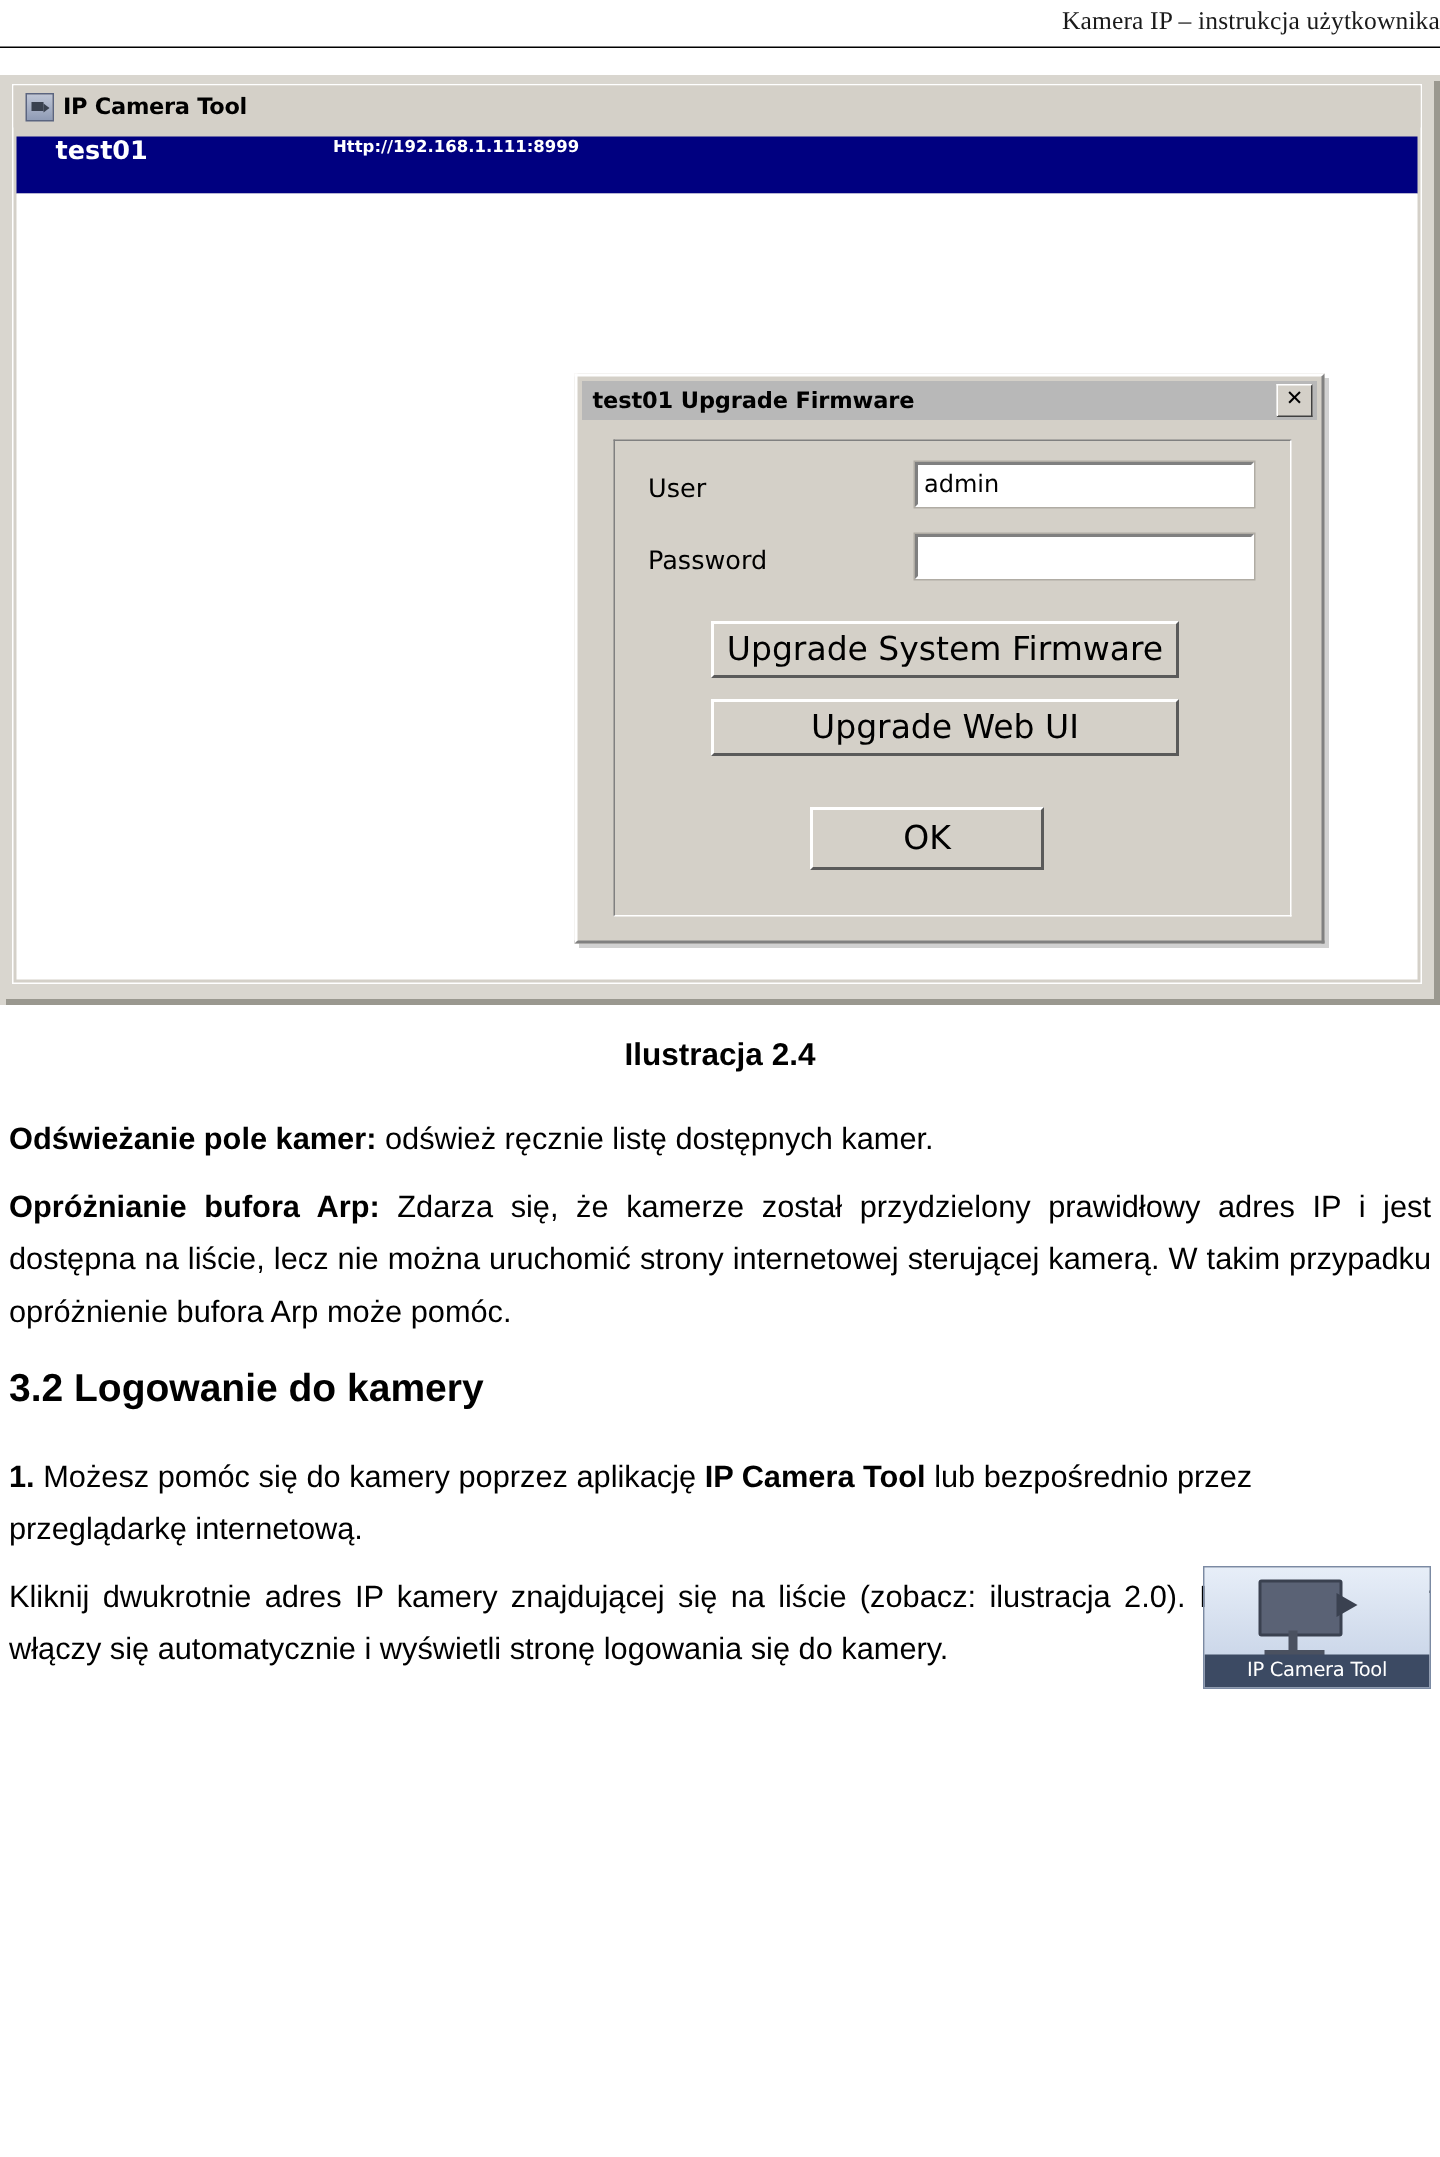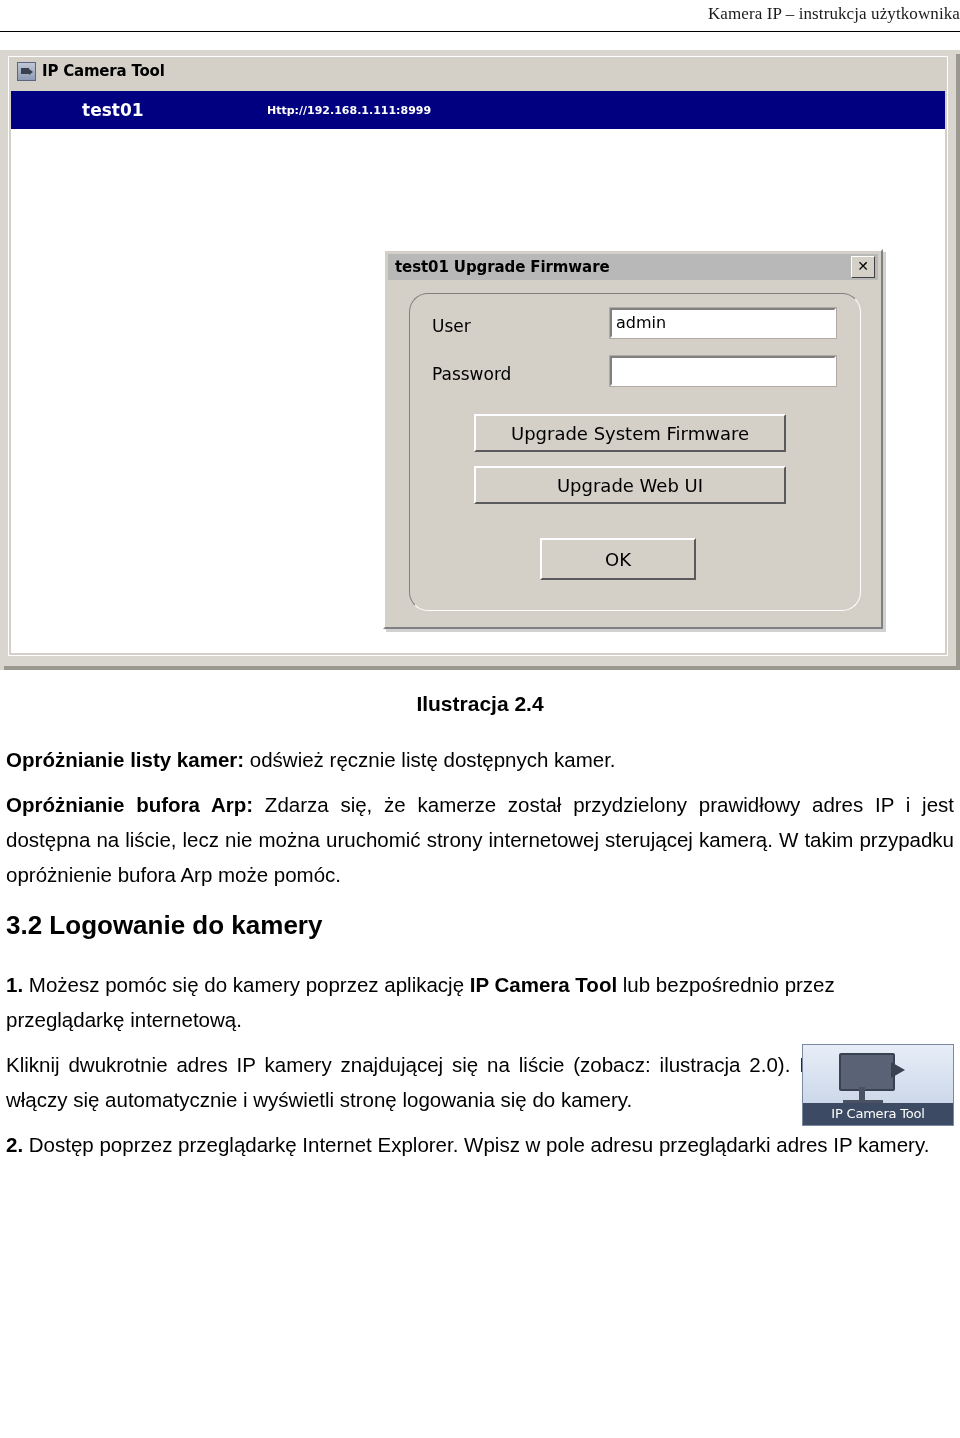--- a/index.html
+++ b/index.html
@@ -131,23 +131,21 @@
 
   .ipct-listheader {
     position: absolute;
     left: 2px;
     top: 34px;
     width: 934px;
     height: 38px;
     background: #000080;
     color: #ffffff;
     display: flex;
-    align-items: center;
-    box-sizing: border-box;
-    padding-left: 45px;
+    box-sizing: border-box;
   }
   .ipct-col-name {
     font-family: "DejaVu Sans", sans-serif;
     font-size: 17px;
     font-weight: bold;
     margin-left: 26px;
     width: 185px;
   }
   .ipct-col-url {
     font-family: "DejaVu Sans", sans-serif;
@@ -228,21 +226,20 @@
     left: 24px;
     top: 42px;
     width: 452px;
     height: 318px;
     background: #d4d0c8;
     border-top: 1px solid #808080;
     border-left: 1px solid #808080;
     border-right: 1px solid #ffffff;
     border-bottom: 1px solid #ffffff;
     box-sizing: border-box;
-    border-radius: 19px;
   }
   .fld-label {
     position: absolute;
     font-family: "DejaVu Sans", sans-serif;
     font-size: 17px;
     color: #000;
   }
   .lbl-user  { left: 22px; top: 22px; }
   .lbl-pass  { left: 22px; top: 70px; }
 
@@ -268,21 +265,21 @@
 
   .btn {
     position: absolute;
     background: #d4d0c8;
     border-top: 2px solid #ffffff;
     border-left: 2px solid #ffffff;
     border-right: 2px solid #5a5a5a;
     border-bottom: 2px solid #5a5a5a;
     box-sizing: border-box;
     font-family: "DejaVu Sans", sans-serif;
-    font-size: 18px;
+    font-size: 22px;
     color: #000;
     text-align: center;
     cursor: pointer;
     display: flex;
     align-items: center;
     justify-content: center;
   }
   .btn-upg-sys { left: 64px; top: 120px; width: 312px; height: 38px; }
   .btn-upg-web { left: 64px; top: 172px; width: 312px; height: 38px; }
   .btn-ok      { left: 130px; top: 244px; width: 156px; height: 42px; }
@@ -442,38 +439,35 @@
 
     </div>
   </div>
 </div>
 
 <div class="caption">Ilustracja 2.4</div>
 
 <div class="content">
 
   <p class="para nojust">
-    <b>Opróżnianie listy kamer:</b><span> odśwież ręcznie listę dostępnych kamer.</span>
+    <b>Odświeżanie pole kamer:</b><span> odśwież ręcznie listę dostępnych kamer.</span>
   </p>
 
   <p class="para">
     <b>Opróżnianie bufora Arp:</b><span> Zdarza się, że kamerze został przydzielony prawidłowy adres IP i jest dostępna na liście, lecz nie można uruchomić strony internetowej sterującej kamerą. W takim przypadku opróżnienie bufora Arp może pomóc.</span>
   </p>
 
   <h2 class="h2">3.2 Logowanie do kamery</h2>
 
   <p class="para nojust para-indent-icon">
     <b>1.</b><span> Możesz pomóc się do kamery poprzez aplikację </span><b>IP Camera Tool</b><span> lub bezpośrednio przez przeglądarkę internetową.</span>
   </p>
 
   <p class="para">Kliknij dwukrotnie adres IP kamery znajdującej się na liście (zobacz: ilustracja 2.0). Internet Explorer włączy się automatycznie i wyświetli stronę logowania się do kamery.</p>
 
-  <p class="para">
-    <b>2.</b><span> Dostęp poprzez przeglądarkę Internet Explorer. Wpisz w pole adresu przeglądarki adres IP kamery.</span>
-  </p>
 
 </div>
 
 <div class="tool-icon">
   <div class="cam"></div>
   <div class="stand"></div>
   <div class="base"></div>
   <div class="labelbar">IP Camera Tool</div>
 </div>
 

